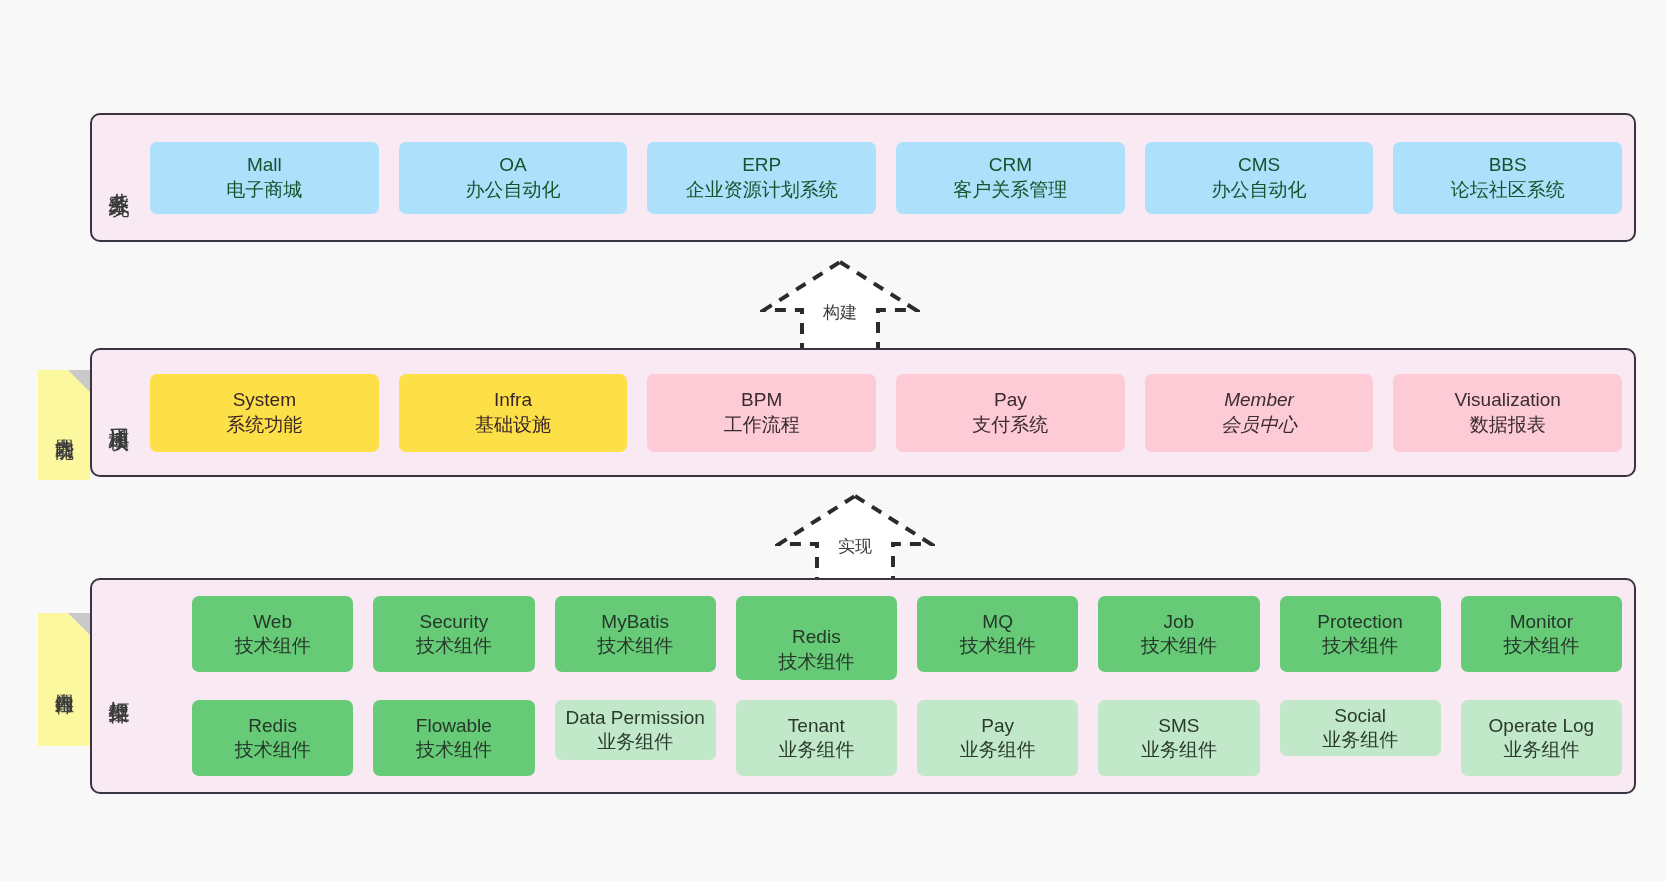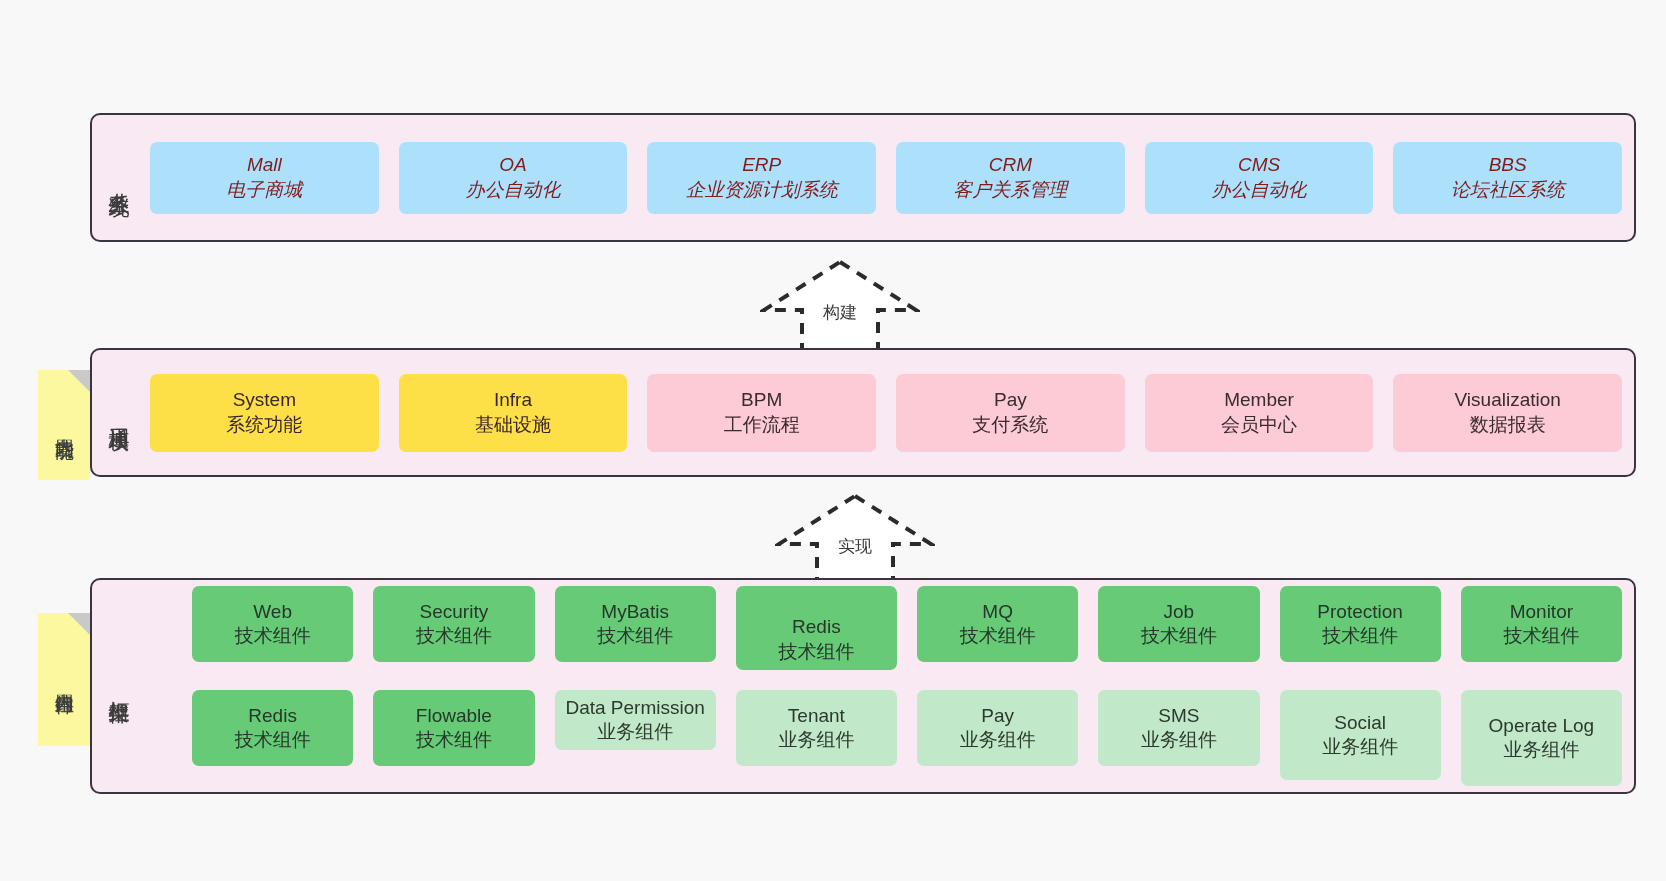--- a/index.html
+++ b/index.html
@@ -78,21 +78,21 @@
     line-height: 1.28;
     color: #2f3a34;
     padding: 6px 4px;
     box-sizing: border-box;
     user-select: none;
   }
   .card .t1 { display: block; }
   .card .t2 { display: block; }
 
   
-  .c-blue       { background: #ade0fb; color: #7f1d1d; font-style: italic; }
+  .c-blue       { background: #ade0fb; color: #14532d; }
   .c-red        { background: #fde047; color: #3a2529; }
   .c-pink       { background: #fccbd5; color: #3a2b2f; }
   .c-green      { background: #67ca77; color: #25382a; }
   .c-greenlight { background: #c1e8c8; color: #2b3a2e; }
 
   
   .note {
     position: absolute;
     box-sizing: border-box;
     background: #fbf8a0;
@@ -192,21 +192,21 @@
           <span class="t2">基础设施</span>
         </div>
         <div class="card c-pink" style="height:78px;">
           <span class="t1">BPM</span>
           <span class="t2">工作流程</span>
         </div>
         <div class="card c-pink" style="height:78px;">
           <span class="t1">Pay</span>
           <span class="t2">支付系统</span>
         </div>
-        <div class="card c-pink" style="height:78px;">
+        <div class="card c-pink" style="height:78px;font-style:italic;">
           <span class="t1">Member</span>
           <span class="t2">会员中心</span>
         </div>
         <div class="card c-pink" style="height:78px;">
           <span class="t1">Visualization</span>
           <span class="t2">数据报表</span>
         </div>
       </div>
     </div>
   </div>
@@ -279,25 +279,25 @@
           <span class="t2">业务组件</span>
         </div>
         <div class="card c-greenlight" style="height:76px;">
           <span class="t1">Pay</span>
           <span class="t2">业务组件</span>
         </div>
         <div class="card c-greenlight" style="height:76px;">
           <span class="t1">SMS</span>
           <span class="t2">业务组件</span>
         </div>
-        <div class="card c-greenlight" style="height:90px;">
+        <div class="card c-greenlight" style="height:56px;">
           <span class="t1">Social</span>
           <span class="t2">业务组件</span>
         </div>
-        <div class="card c-greenlight" style="height:96px;">
+        <div class="card c-greenlight" style="height:76px;">
           <span class="t1">Operate Log</span>
           <span class="t2">业务组件</span>
         </div>
       </div>
 
     </div>
   </div>
 
   <div class="note" style="left:38px; top:613px; width:52px; height:133px;">
     <span>内置组件</span>

